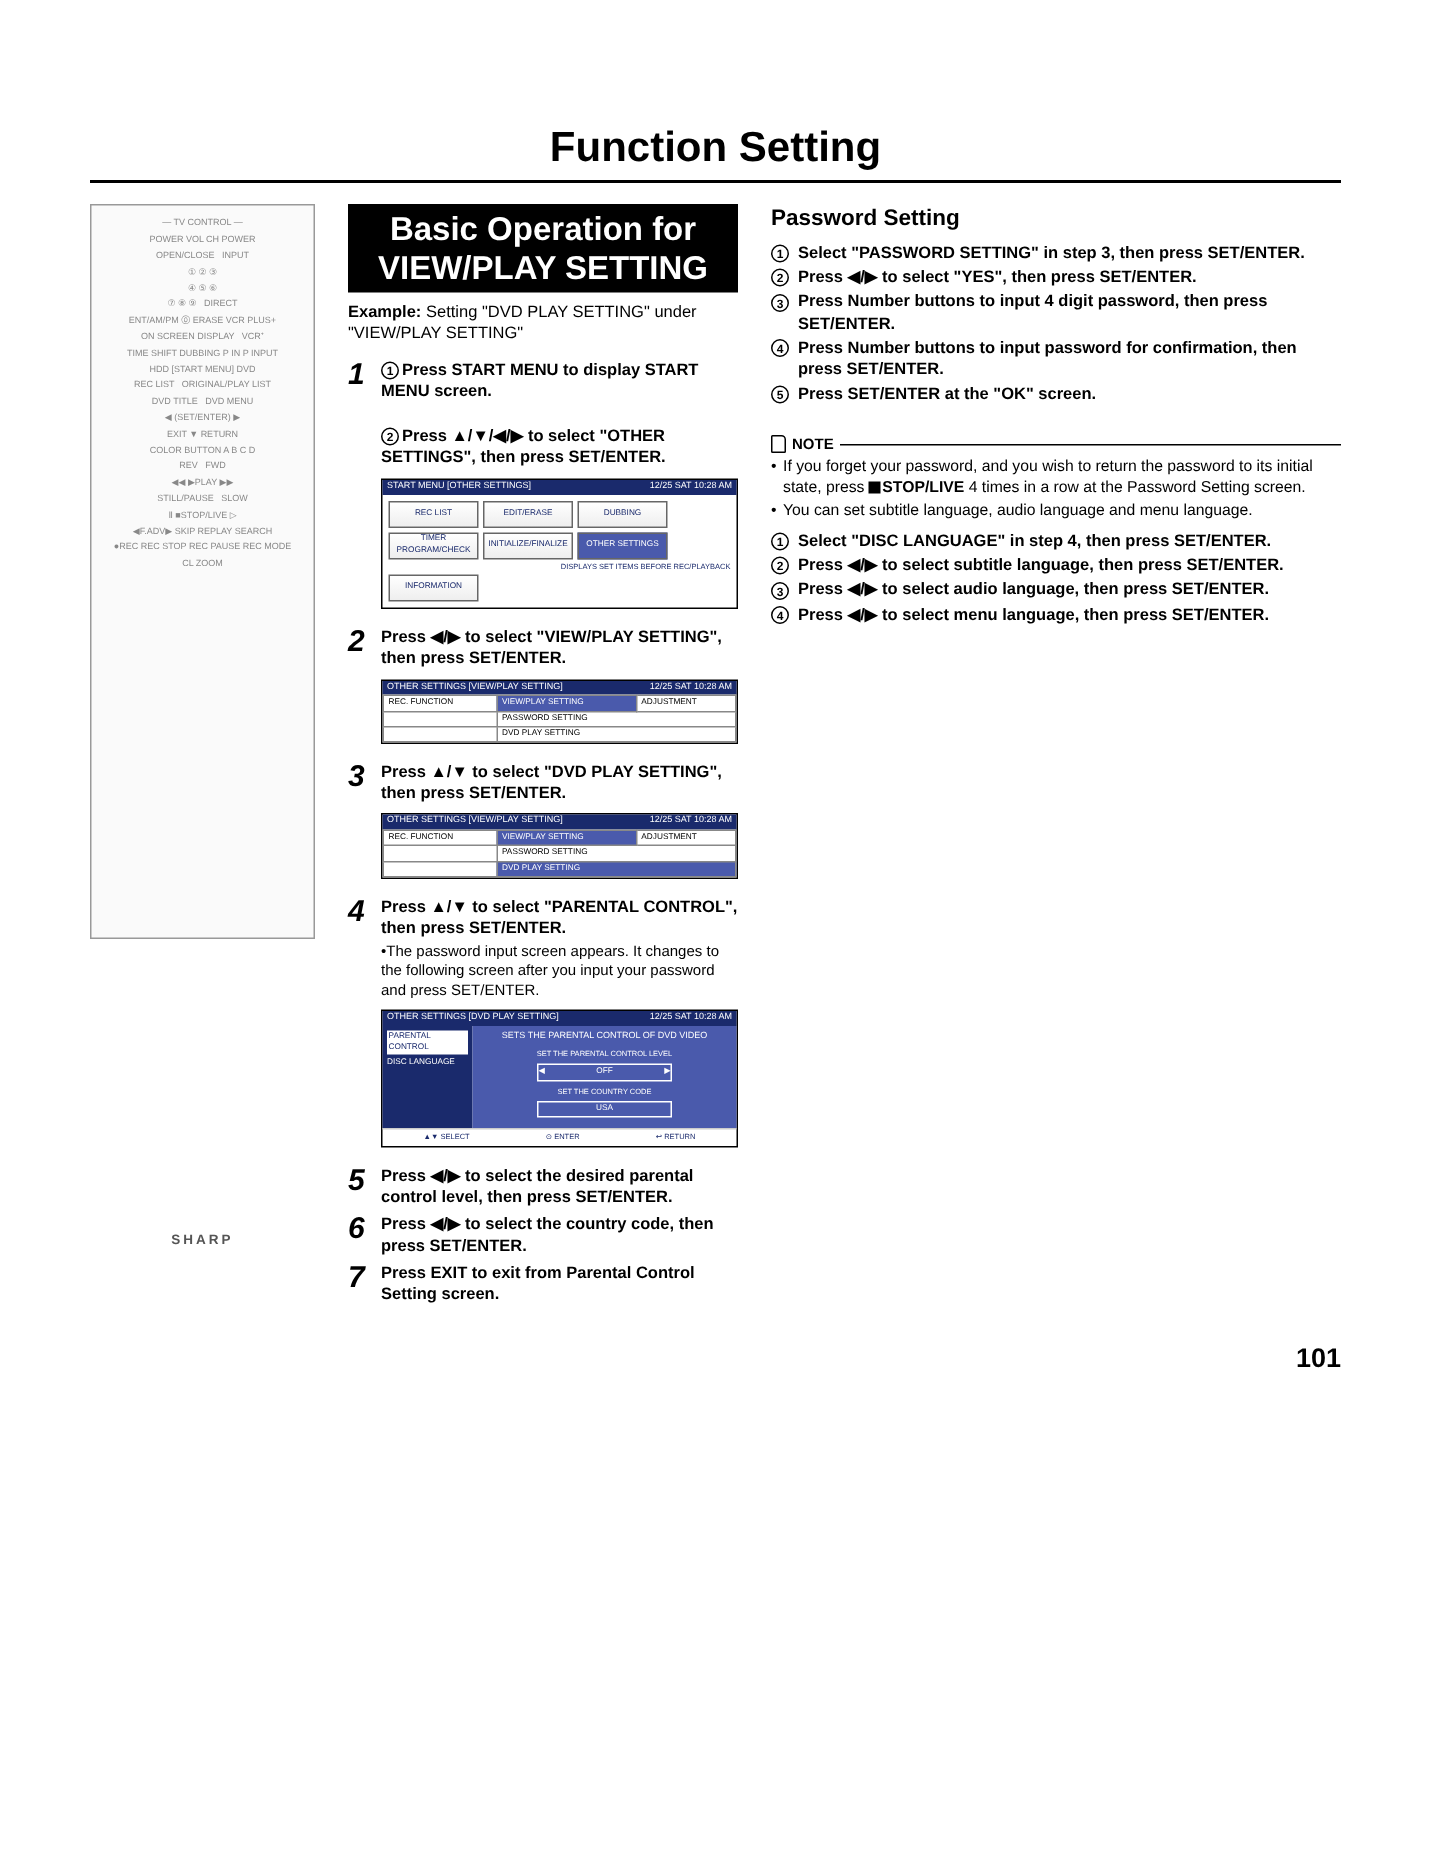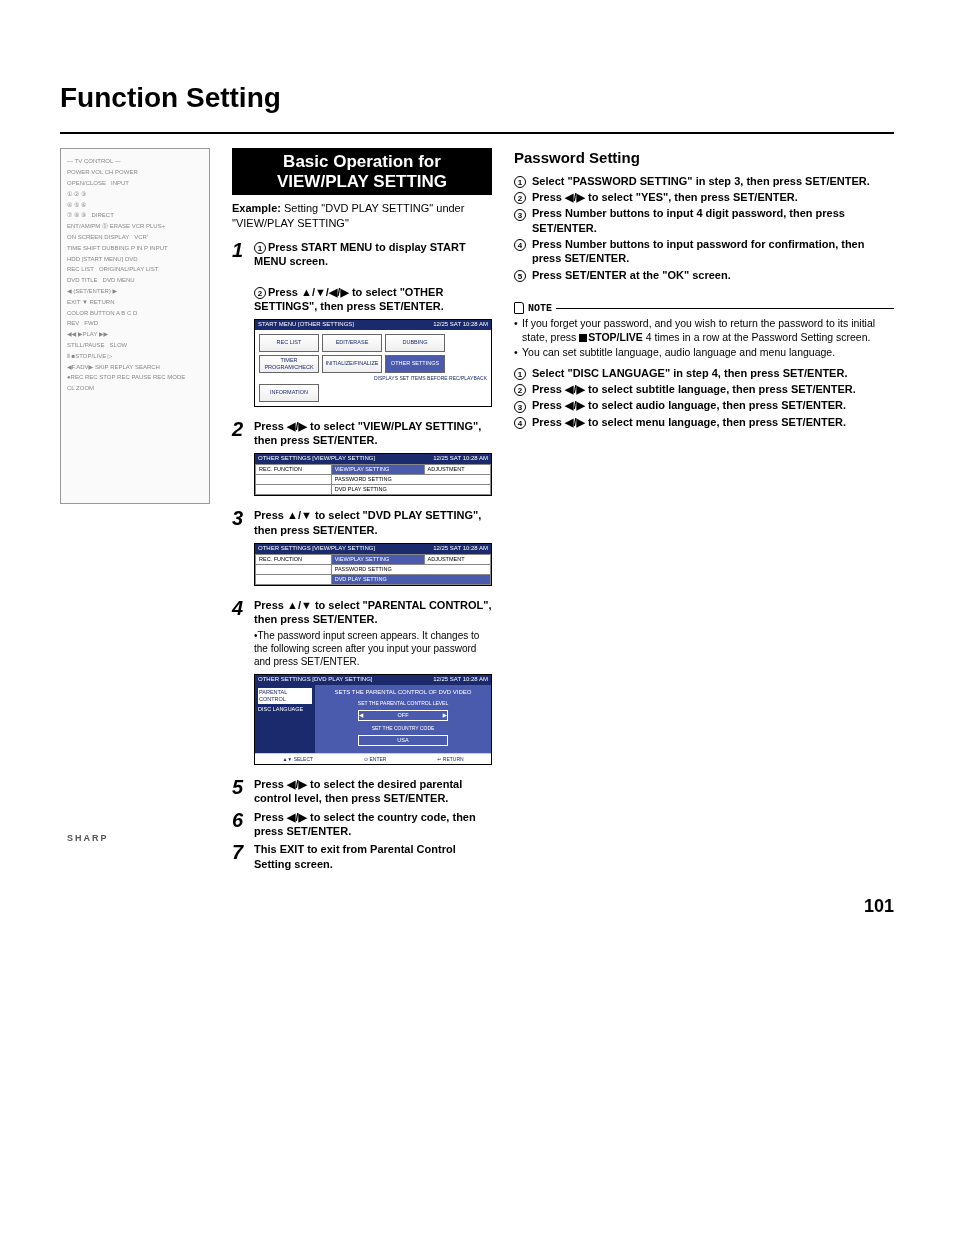--- a/index.html
+++ b/index.html
@@ -8,47 +8,48 @@
     font-size: 11px;
     color: #000;
     background: #fff;
     width: 954px;
     padding: 80px 60px 40px 60px;
     line-height: 1.3;
   }
   .page-title {
     font-size: 28px;
     font-weight: bold;
-    text-align: left;
-    margin-bottom: 16px;
+    text-align: center;
+    margin-bottom: 4px;
   }
   .rule { border-top: 2px solid #000; margin-bottom: 14px; }
   .cols { display: flex; gap: 22px; }
   .col-remote { width: 150px; flex-shrink: 0; }
   .col-mid { width: 260px; flex-shrink: 0; }
   .col-right { flex: 1; }
 
   
   .remote {
     border: 1px solid #999;
-    height: 356px;
+    height: 490px;
     background: #fafafa;
     font-size: 6px;
     color: #888;
     padding: 6px;
+    text-align: center;
   }
   .remote .brand { margin-top: 440px; font-weight: bold; letter-spacing: 2px; font-size: 9px; color:#555;}
   .remote-row { margin: 3px 0; }
 
   
   .banner {
     background: #000;
     color: #fff;
     font-weight: bold;
-    font-size: 17px;
+    font-size: 22px;
     text-align: center;
     padding: 4px 4px;
     line-height: 1.15;
     margin-bottom: 6px;
   }
   .para { margin-bottom: 10px; }
   .bold { font-weight: bold; }
   .step { display: flex; margin-bottom: 4px; }
   .step-num {
     font-style: italic;
@@ -113,21 +114,21 @@
   .osd-pill span.t { flex:1; text-align:center; }
   .osd-label { font-size:5px; margin:4px 0 1px; }
   .osd-foot { display:flex; justify-content:space-around; font-size:5px; color:#1a2a6c; padding:2px; border-top:1px solid #ccc;}
 
   
   .h2 { font-weight: 800; font-size: 15px; margin-bottom: 6px; font-family: Arial Black, Arial, sans-serif; }
   .numlist { margin-bottom: 12px; }
   .numlist .item { display: flex; margin-bottom: 2px; }
   .numlist .item .c { flex-shrink:0; margin-right:4px;}
   .numlist .item .t { flex:1; font-weight:bold; font-size:11px; }
-  .note-head { display:flex; align-items:center; gap:4px; font-weight:bold; font-size:10px; margin-top:20px;font-family:Liberation Mono, monospace;}
+  .note-head { display:flex; align-items:center; gap:4px; font-weight:bold; font-size:10px; margin-top:20px;}
   .note-head .line { flex:1; border-top:1px solid #000; }
   .note-icon { width:10px; height:12px; border:1px solid #000; border-radius:1px 3px 1px 1px; position:relative; }
   .note-sub { font-weight:bold; font-size:10.5px; margin-top:3px;}
   .bullet { display:flex; margin-top:2px; font-size:10.5px;}
   .bullet .dot { width:8px; flex-shrink:0;}
   .sq { display:inline-block; width:8px; height:8px; background:#000; vertical-align:middle; margin-right:1px;}
 
   .pagenum { text-align:right; font-weight:bold; font-size:18px; margin-top:20px;}
 </style>
 </head>
@@ -300,21 +301,21 @@
     <div class="step">
       <div class="step-num">5</div>
       <div class="step-body">Press ◀/▶ to select the desired parental control level, then press SET/ENTER.</div>
     </div>
     <div class="step">
       <div class="step-num">6</div>
       <div class="step-body">Press ◀/▶ to select the country code, then press SET/ENTER.</div>
     </div>
     <div class="step">
       <div class="step-num">7</div>
-      <div class="step-body">This EXIT to exit from Parental Control Setting screen.</div>
+      <div class="step-body">Press EXIT to exit from Parental Control Setting screen.</div>
     </div>
   </div>
 
   <div class="col-right">
     <div class="h2">Password Setting</div>
     <div class="numlist">
       <div class="item">
           <span class="c"><span class="circ">1</span></span>
           <span class="t">Select "PASSWORD SETTING" in step 3, then press SET/ENTER.</span>
         </div>

